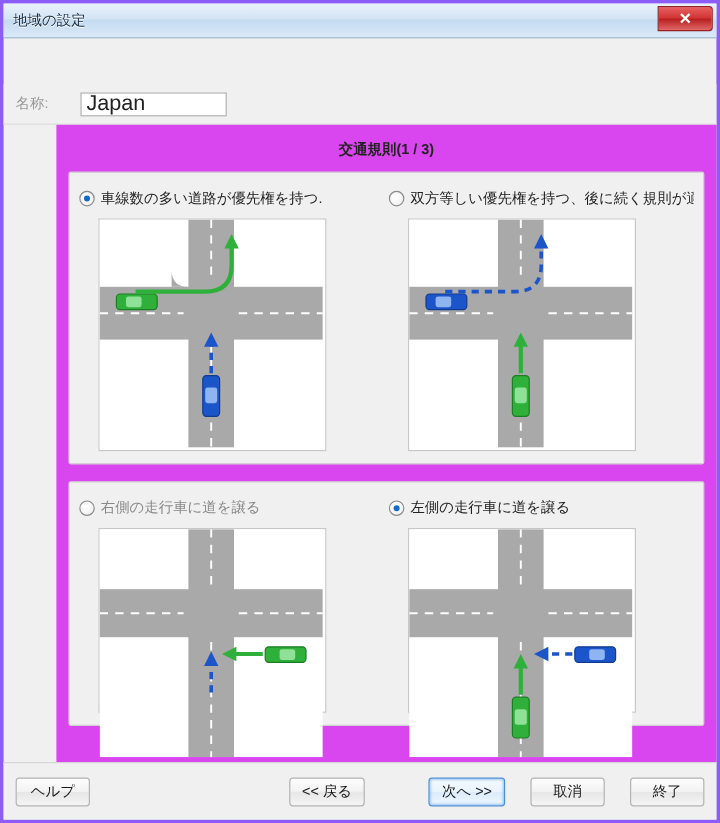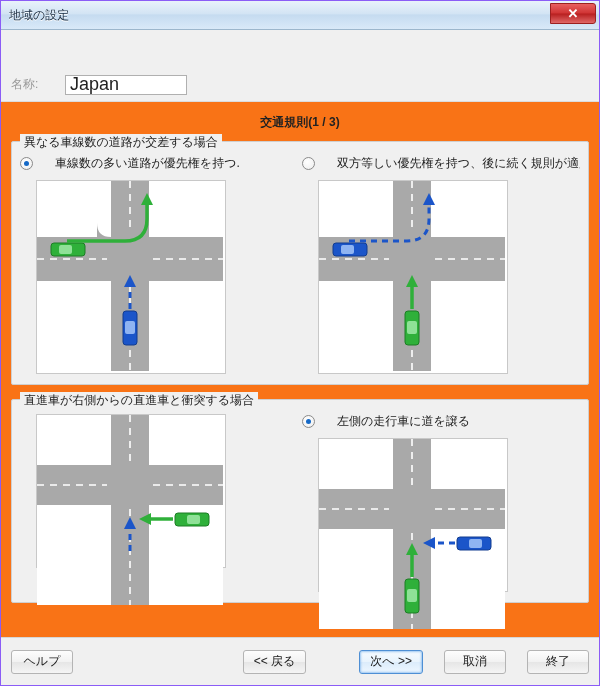--- a/index.html
+++ b/index.html
@@ -18,21 +18,21 @@
     inset: 0;
     background:
       linear-gradient(180deg, #a8c8e2 0%, #9dc0dd 40%, #a6c6e0 100%);
   }
   .window {
     position: absolute;
     left: 0; top: 0;
     width: 600px;
     height: 686px;
     background: #f0f0f0;
-    border: 1px solid #8b5cf6;
+    border: 3px solid #8b5cf6;
     box-sizing: border-box;
     display: flex;
     flex-direction: column;
   }
   
   .titlebar {
     height: 29px;
     background: linear-gradient(180deg, #e9f2fb 0%, #d3e4f4 45%, #c5dbf0 50%, #d9e9f8 100%);
     border-bottom: 1px solid #9cb6cc;
     display: flex;
@@ -91,23 +91,24 @@
     background: #ffffff;
     font-size: 18px;
     font-family: "Liberation Sans", sans-serif;
     padding: 0 4px;
     color: #222;
     box-sizing: border-box;
   }
   
   .content {
     flex: 1;
-    background: #f97316;
+    background: #d946ef;
     padding: 4px 10px 0 10px;
     box-sizing: border-box;
+    margin-left: 44px;
   }
   .page-heading {
     text-align: center;
     font-size: 12px;
     font-weight: bold;
     color: #222;
     margin: 8px 0 10px 0;
   }
   .groupbox {
     border: 1px solid #cfcfcf;
@@ -131,21 +132,21 @@
     padding: 14px 8px 10px 8px;
     gap: 4px;
   }
   .option {
     flex: 1;
     min-width: 0;
   }
   .opt-head {
     display: flex;
     align-items: flex-start;
-    gap: 22px;
+    gap: 5px;
     margin-bottom: 8px;
     height: 16px;
     overflow: hidden;
   }
   .radio {
     width: 13px;
     height: 13px;
     border-radius: 50%;
     border: 1px solid #8a8a8a;
     background: radial-gradient(circle at 40% 35%, #ffffff 0%, #f2f2f2 70%, #dcdcdc 100%);
@@ -228,21 +229,20 @@
   <div class="name-row">
     <span class="name-label">名称:</span>
     <input class="name-input" type="text" value="Japan" style="">
   </div>
 
   <div class="content">
 
     <div class="page-heading">交通規則(1 / 3)</div>
 
     <div class="groupbox">
-      <div class="gb-title">異なる車線数の道路が交差する場合</div>
       <div class="gb-body">
 
         <div class="option">
           <div class="opt-head">
             <div class="radio checked"></div>
             <div class="opt-label">車線数の多い道路が優先権を持つ.</div>
           </div>
           <div class="diagram tall">
             <svg width="186" height="190" viewBox="0 0 186 190">
               <rect x="0" y="0" width="186" height="190" fill="#ffffff"></rect>
@@ -317,24 +317,27 @@
               <line x1="93" y1="128" x2="93" y2="104" stroke="#2fb03a" stroke-width="3.5"></line>
               <path d="M93 94 l-6 12 h12 z" fill="#2fb03a"></path>
             </svg>
           </div>
         </div>
 
       </div>
     </div>
 
     <div class="groupbox">
-      <div class="gb-title">直進車が右側からの直進車と衝突する場合</div>
       <div class="gb-body">
 
         <div class="option">
+          <div class="opt-head">
+            <div class="radio"></div>
+            <div class="opt-label dim">右側の走行車に道を譲る</div>
+          </div>
           <div class="diagram">
             <svg width="186" height="190" viewBox="0 0 186 190">
               <rect x="0" y="0" width="186" height="190" fill="#ffffff"></rect>
               <rect x="0" y="50" width="186" height="40" fill="#a9a9a9"></rect>
               <rect x="74" y="0" width="38" height="190" fill="#a9a9a9"></rect>
               <g stroke="#ffffff" stroke-width="1.6" stroke-dasharray="7,6">
                 <line x1="0" y1="70" x2="70" y2="70"></line>
                 <line x1="116" y1="70" x2="186" y2="70"></line>
                 <line x1="93" y1="0" x2="93" y2="46"></line>
                 <line x1="93" y1="94" x2="93" y2="190"></line>

